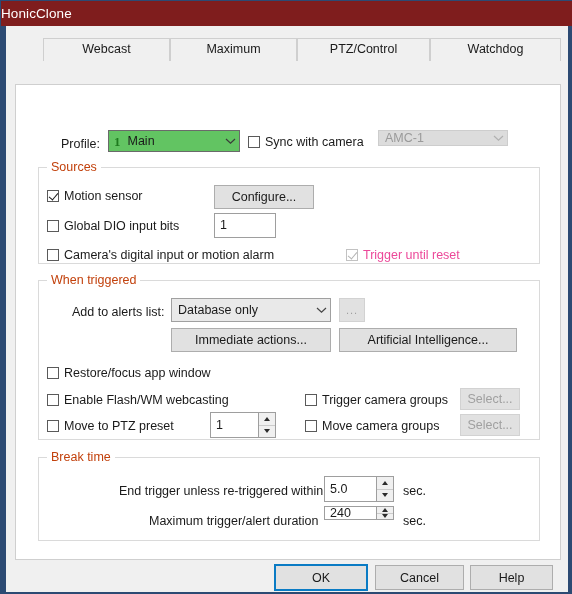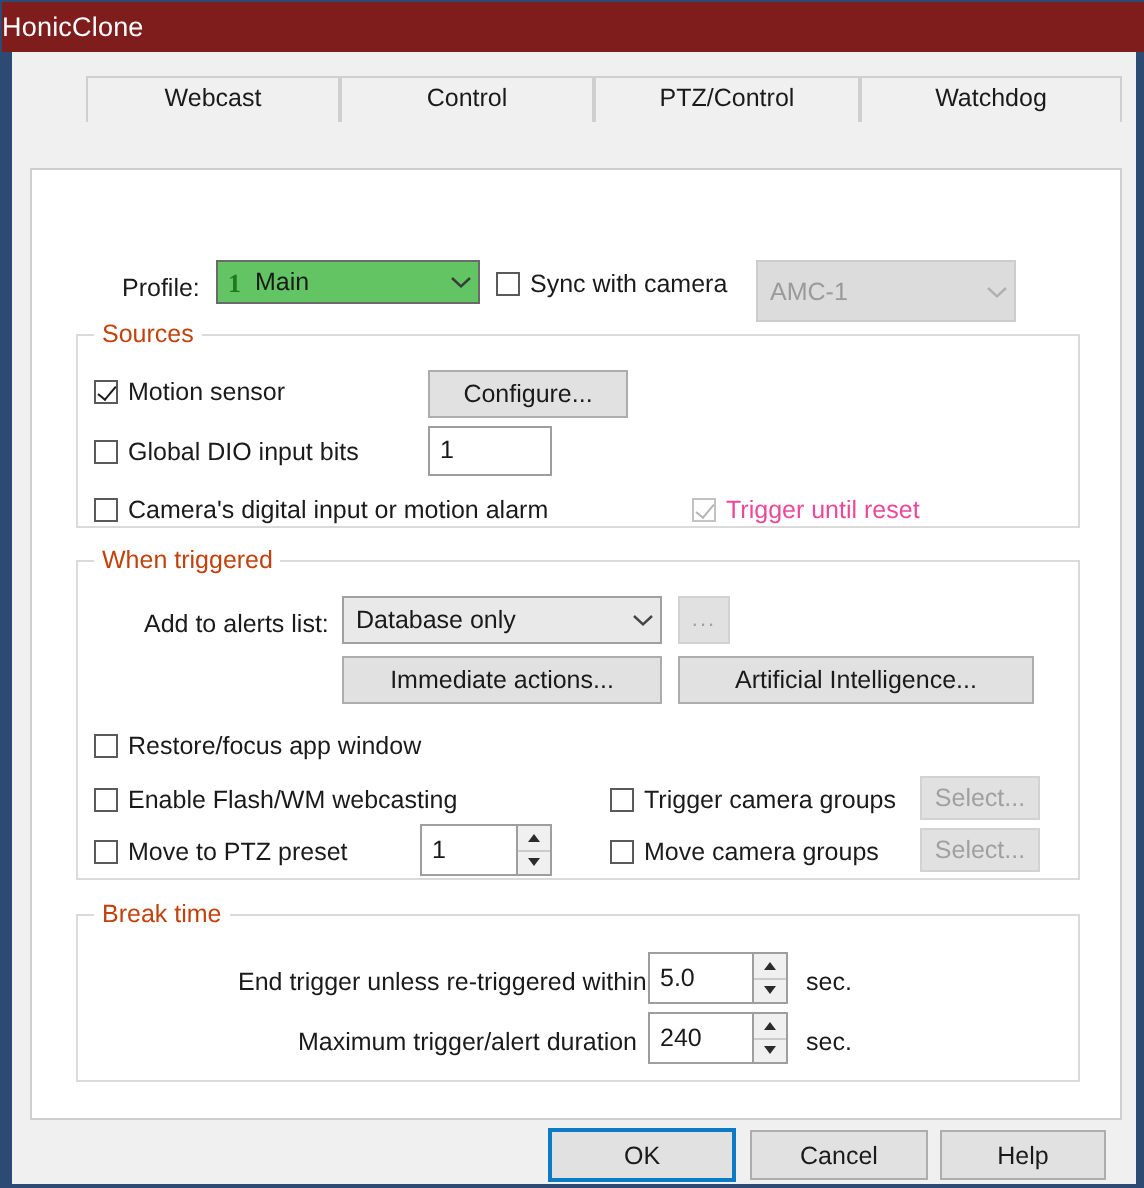--- a/index.html
+++ b/index.html
@@ -263,21 +263,21 @@
   <div id="titlebar">
     <span>HonicClone</span>
   </div>
 
   <div id="clientarea">
 
     <div id="tabstrip">
 
       <div class="tabrow row1">
         <div class="tab" style="left:28px;  width:127px;"><span>Webcast</span></div>
-        <div class="tab" style="left:155px; width:127px;"><span>Control</span></div>
+        <div class="tab" style="left:155px; width:127px;"><span>Maximum</span></div>
         <div class="tab" style="left:282px; width:133px;"><span>PTZ/Control</span></div>
         <div class="tab" style="left:415px; width:131px;"><span>Watchdog</span></div>
       </div>
 
 
     </div>
 
     <div id="tabpage">
 
       <div class="lbl" style="left:45px; top:51px;">Profile:</div>
@@ -291,21 +291,21 @@
           <svg width="11" height="8" viewBox="0 0 11 8">
               <path d="M1 2 L5.5 6.2 L10 2" stroke="currentColor" stroke-width="1.2" fill="none"></path>
             </svg>
         </span>
       </div>
 
       <div class="cb" style="left:232px; top:50px;">
         <span class="box"></span><span class="txt">Sync with camera</span>
       </div>
 
-      <div class="combo disabled" style="left:362px; top:45px; width:130px; height:31px;">
+      <div class="combo disabled" style="left:362px; top:45px; width:130px; height:16px;">
         <span class="cval">AMC-1</span>
         <span class="arrow">
           <svg width="11" height="8" viewBox="0 0 11 8">
               <path d="M1 2 L5.5 6.2 L10 2" stroke="currentColor" stroke-width="1.2" fill="none"></path>
             </svg>
         </span>
       </div>
 
       <div class="groupbox" style="left:22px; top:82px; width:502px; height:97px;">
         <div class="group-title">Sources</div>
@@ -389,21 +389,21 @@
               <span class="tri-up"></span>
             </div>
           <div class="sb">
               <span class="tri-down"></span>
             </div>
         </div>
       </div>
       <div class="lbl" style="left:387px; top:398px;">sec.</div>
 
       <div class="lbl" style="left:133px; top:428px;">Maximum trigger/alert duration</div>
-      <div class="spin" style="left:308px; top:421px; width:70px; height:26px;padding-left:20px;">
+      <div class="spin" style="left:308px; top:421px; width:70px; height:14px;padding-left:20px;">
         <div class="field">240</div>
         <div class="btns">
           <div class="sb">
               <span class="tri-up"></span>
             </div>
           <div class="sb">
               <span class="tri-down"></span>
             </div>
         </div>
       </div>

